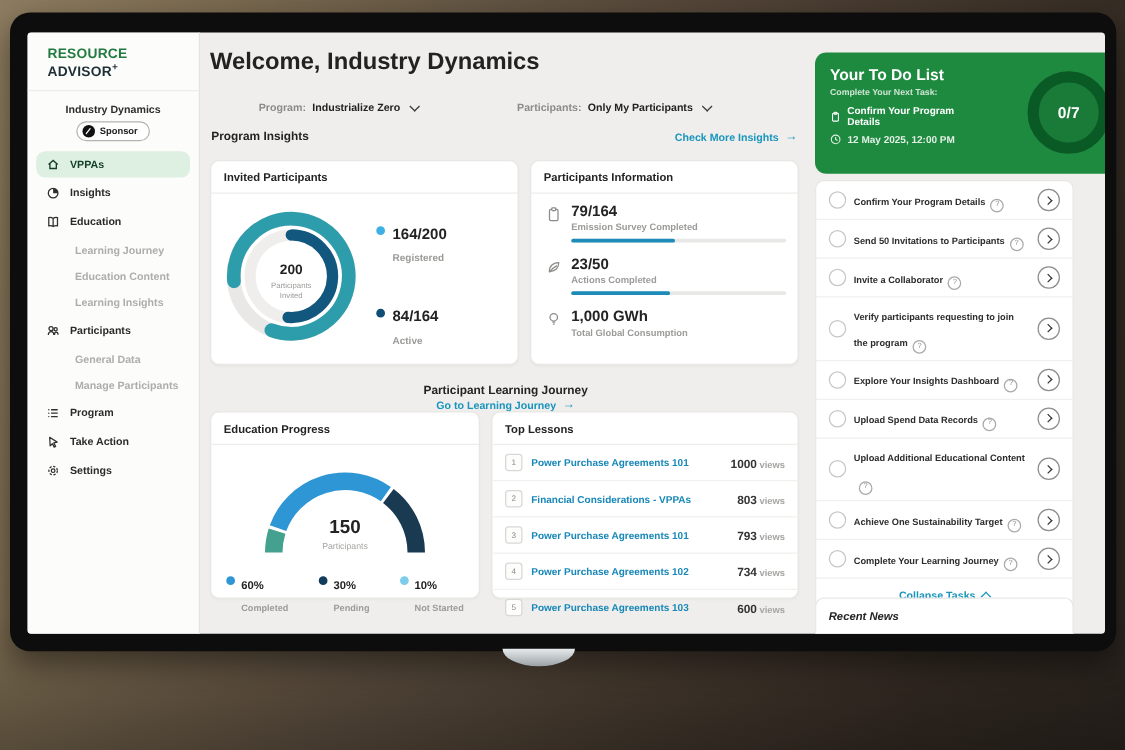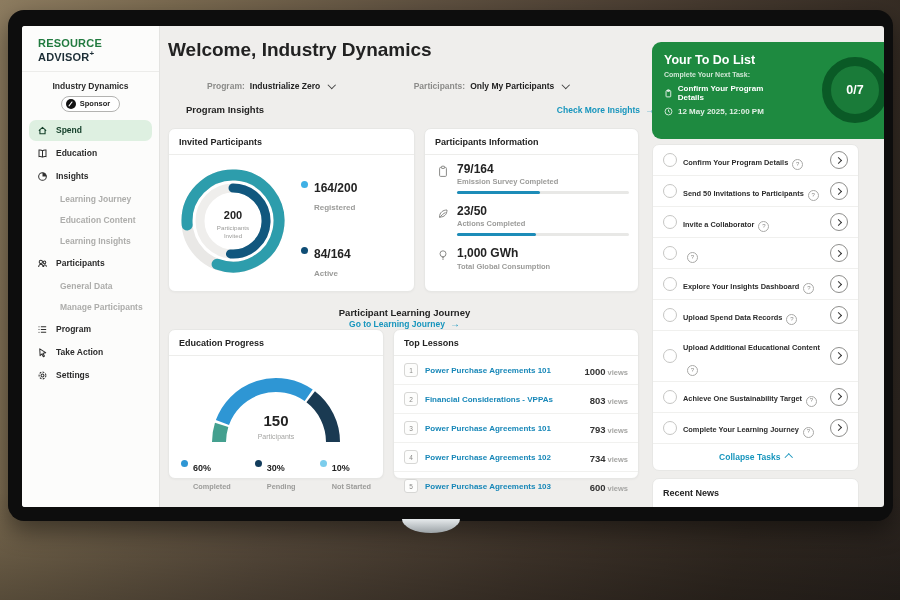--- a/index.html
+++ b/index.html
@@ -94,21 +94,21 @@
   .task-check{width:12px;height:12px;border:1.5px solid #c6c6c4;border-radius:50%;flex:none;background:#fff;}
   .task-label-wrap{flex:1;line-height:1.3;}
   .task-label{font-size:7.4px;font-weight:700;color:#2d2d2d;}
   .q-icon{display:inline-flex;width:9px;height:9px;border:1px solid #a9a9a7;border-radius:50%;color:#8a8a88;font-size:6px;align-items:center;justify-content:center;vertical-align:-1px;margin-left:4px;}
   .q-icon::after{content:"?";}
   .chev-btn{width:16px;height:16px;border:1.4px solid #8f8f8d;border-radius:50%;display:flex;align-items:center;justify-content:center;flex:none;background:#fff;cursor:pointer;}
   .chev-r{width:4px;height:4px;border-right:1.4px solid #333;border-bottom:1.4px solid #333;transform:rotate(-45deg);margin-left:-1px;}
   .task-footer{display:flex;align-items:center;justify-content:center;gap:6px;padding:8px 0;color:#1795bd;font-size:8.5px;font-weight:700;cursor:pointer;}
   .chev-up{width:4.5px;height:4.5px;border-right:1.5px solid #1795bd;border-bottom:1.5px solid #1795bd;transform:rotate(-135deg);margin-top:3px;}
   .news-card{position:absolute;left:630px;top:452px;width:207px;height:44px;background:#fff;border:1px solid #e7e7e5;border-radius:7px;box-sizing:border-box;}
-  .news-title{padding:9px 10px;font-size:9px;font-weight:700;color:#232323;border-bottom:4px solid #0c4a6e;}
+  .news-title{padding:9px 10px;font-size:9px;font-weight:700;color:#232323;border-bottom:4px solid #0c4a6e;font-style:italic;}
   svg text{font-family:"Liberation Sans",sans-serif;}
 </style>
 </head>
 <body>
 
 <div class="monitor">
   <div class="screen">
 
     <div class="sidebar">
       <div class="logo">
@@ -118,34 +118,34 @@
       <div class="org">Industry Dynamics</div>
       <div class="badge">
         <span class="badge-dot"></span>
         <span>Sponsor</span>
       </div>
       <nav>
         <div class="nav-item active">
           <svg width="11" height="11" viewBox="0 0 12 12" fill="none" stroke="#14402a" stroke-width="1.2">
               <path d="M2 6.2 L6 2.6 L10 6.2 M3.2 5.4 V9.6 H8.8 V5.4"></path>
             </svg>
-          <span>Spend</span>
-        </div>
-        <div class="nav-item">
-          <svg width="11" height="11" viewBox="0 0 12 12" fill="none" stroke="#2f2f2f" stroke-width="1.1">
-              <path d="M6 3 C5 2.2 3.6 2 2.2 2.2 V9.4 C3.6 9.2 5 9.4 6 10 C7 9.4 8.4 9.2 9.8 9.4 V2.2 C8.4 2 7 2.2 6 3 Z M6 3 V10"></path>
-            </svg>
-          <span>Education</span>
+          <span>VPPAs</span>
         </div>
         <div class="nav-item">
           <svg width="11" height="11" viewBox="0 0 12 12" fill="none" stroke="#2f2f2f" stroke-width="1.1">
               <circle cx="6" cy="6" r="4.2"></circle>
               <path d="M6 6 V1.8 A4.2 4.2 0 0 1 10.2 6 Z" fill="#2f2f2f" stroke="none"></path>
             </svg>
           <span>Insights</span>
+        </div>
+        <div class="nav-item">
+          <svg width="11" height="11" viewBox="0 0 12 12" fill="none" stroke="#2f2f2f" stroke-width="1.1">
+              <path d="M6 3 C5 2.2 3.6 2 2.2 2.2 V9.4 C3.6 9.2 5 9.4 6 10 C7 9.4 8.4 9.2 9.8 9.4 V2.2 C8.4 2 7 2.2 6 3 Z M6 3 V10"></path>
+            </svg>
+          <span>Education</span>
         </div>
         <div class="nav-sub">Learning Journey</div>
         <div class="nav-sub">Education Content</div>
         <div class="nav-sub">Learning Insights</div>
         <div class="nav-item">
           <svg width="11" height="11" viewBox="0 0 12 12" fill="none" stroke="#2f2f2f" stroke-width="1.1">
               <circle cx="4.2" cy="4.3" r="1.8"></circle>
               <circle cx="8.2" cy="4.8" r="1.4"></circle>
               <path d="M1.8 9.8 C1.8 7.9 3 6.9 4.2 6.9 C5.4 6.9 6.6 7.9 6.6 9.8 M7.2 9.8 C7.2 8.3 7.7 7.4 8.5 7.4 C9.5 7.4 10.3 8.2 10.3 9.6"></path>
             </svg>
@@ -185,21 +185,21 @@
         <span class="fvalue">Industrialize Zero</span>
         <span class="chev-down"></span>
       </div>
       <div class="filter">
         <span class="flabel">Participants:</span>
         <span class="fvalue">Only My Participants</span>
         <span class="chev-down"></span>
       </div>
     </div>
 
-    <div class="section-row" style="left:164px;top:78px;">
+    <div class="section-row" style="left:147px;top:78px;">
       <span class="section-title">Program Insights</span>
       <span class="teal-link">
           <span>Check More Insights</span>
           <span class="arrow-r"></span>
         </span>
     </div>
 
     <div class="card" style="left:146px;top:102px;width:247px;height:164px;">
       <div class="card-title">Invited Participants</div>
       <div class="invited-body">
@@ -374,21 +374,21 @@
       </div>
       <div class="task-row">
         <span class="task-check"></span>
         <span class="task-label-wrap"><span class="task-label">Invite a Collaborator</span><span class="q-icon"></span></span>
         <span class="chev-btn">
             <span class="chev-r"></span>
           </span>
       </div>
       <div class="task-row">
         <span class="task-check"></span>
-        <span class="task-label-wrap"><span class="q-icon"></span></span>
+        <span class="task-label-wrap"><span class="task-label">Verify participants requesting to join the program</span><span class="q-icon"></span></span>
         <span class="chev-btn">
             <span class="chev-r"></span>
           </span>
       </div>
       <div class="task-row">
         <span class="task-check"></span>
         <span class="task-label-wrap"><span class="task-label">Explore Your Insights Dashboard</span><span class="q-icon"></span></span>
         <span class="chev-btn">
             <span class="chev-r"></span>
           </span>

